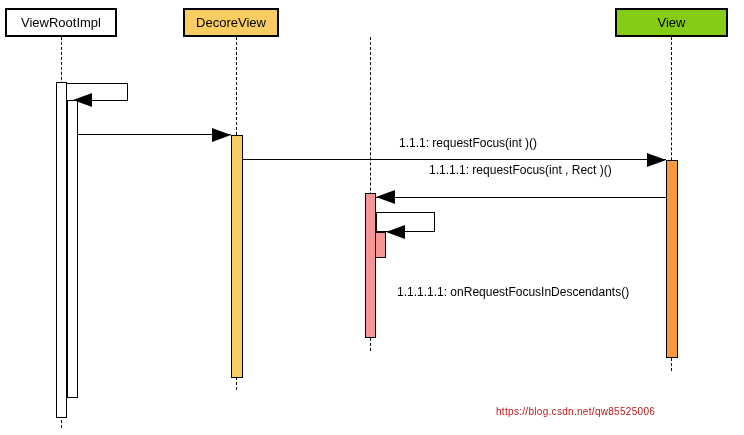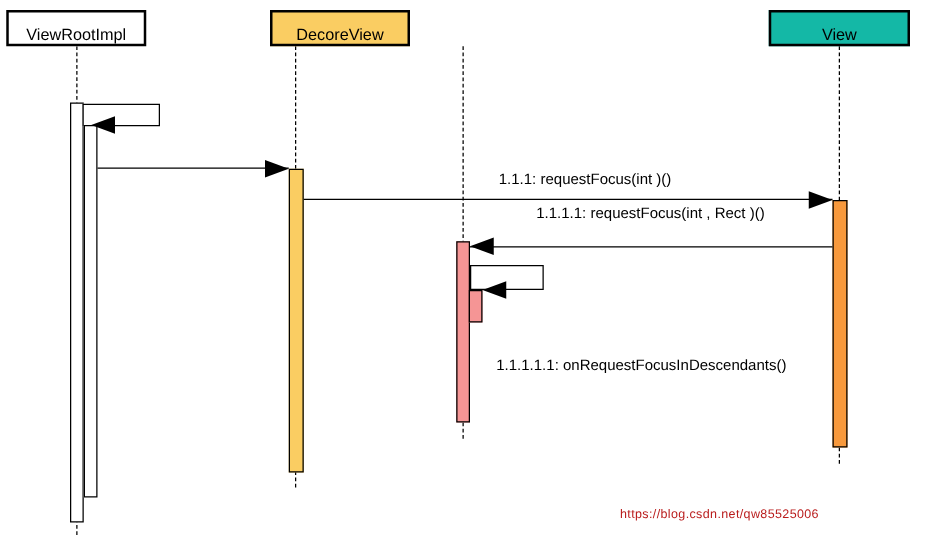--- a/index.html
+++ b/index.html
@@ -3,21 +3,21 @@
 <meta charset="utf-8">
 <style>
   html,body { margin:0; padding:0; background:#ffffff; }
   .canvas {
     position:relative; width:744px; height:435px; background:#ffffff;
     font-family:"Liberation Sans", sans-serif; overflow:hidden;
   }
   
   .actor {
     position:absolute; top:8px; height:29px; box-sizing:border-box;
-    border:2px solid #000; display:flex; align-items:flex-end; justify-content:center;
+    border:2px solid #000; display:flex; align-items:center; justify-content:center;
     font-size:13px; color:#000; z-index:5; background:#fff;
   }
   
   .lifeline { position:absolute; width:0; border-left:1px dashed #000; z-index:1; }
   
   .act { position:absolute; box-sizing:border-box; border:1px solid #000; z-index:3; }
   .act.white { background:#ffffff; }
   
   .selfcall { position:absolute; box-sizing:border-box; border:1px solid #000; background:#ffffff; z-index:4; }
   
@@ -37,24 +37,24 @@
 <div class="canvas">
 
   <div class="lifeline" style="left:61px;  top:37px; height:391px;"></div>
   <div class="lifeline" style="left:236px; top:37px; height:353px;"></div>
   <div class="lifeline" style="left:370px; top:37px; height:314px;"></div>
   <div class="lifeline" style="left:671px; top:37px; height:334px;"></div>
 
   <div class="actor" style="left: 5px; width: 112px; background: rgb(255, 255, 255);">
       <span>ViewRootImpl</span>
     </div>
-  <div class="actor" style="left: 183px; width: 112px; background: rgb(250, 205, 98); margin-left: 33px;">
+  <div class="actor" style="left: 183px; width: 96px; background: rgb(250, 205, 98);">
       <span>DecoreView</span>
     </div>
-  <div class="actor" style="left: 615px; width: 113px; background: #14b8a6;">
+  <div class="actor" style="left: 615px; width: 113px; background: #84cc16;">
       <span>View</span>
     </div>
 
   <div class="act white" style="left:56px; top:82px;  width:11px; height:336px;"></div>
 
   <div class="selfcall" style="left:66px; top:83px; width:62px; height:18px;"></div>
   <div class="act white" style="left:67px; top:100px; width:11px; height:298px; z-index:4;"></div>
   <div class="arr left" style="left:73px; top:93px;"></div>
 
   <div class="mline" style="left:78px; top:134px; width:153px;"></div>

